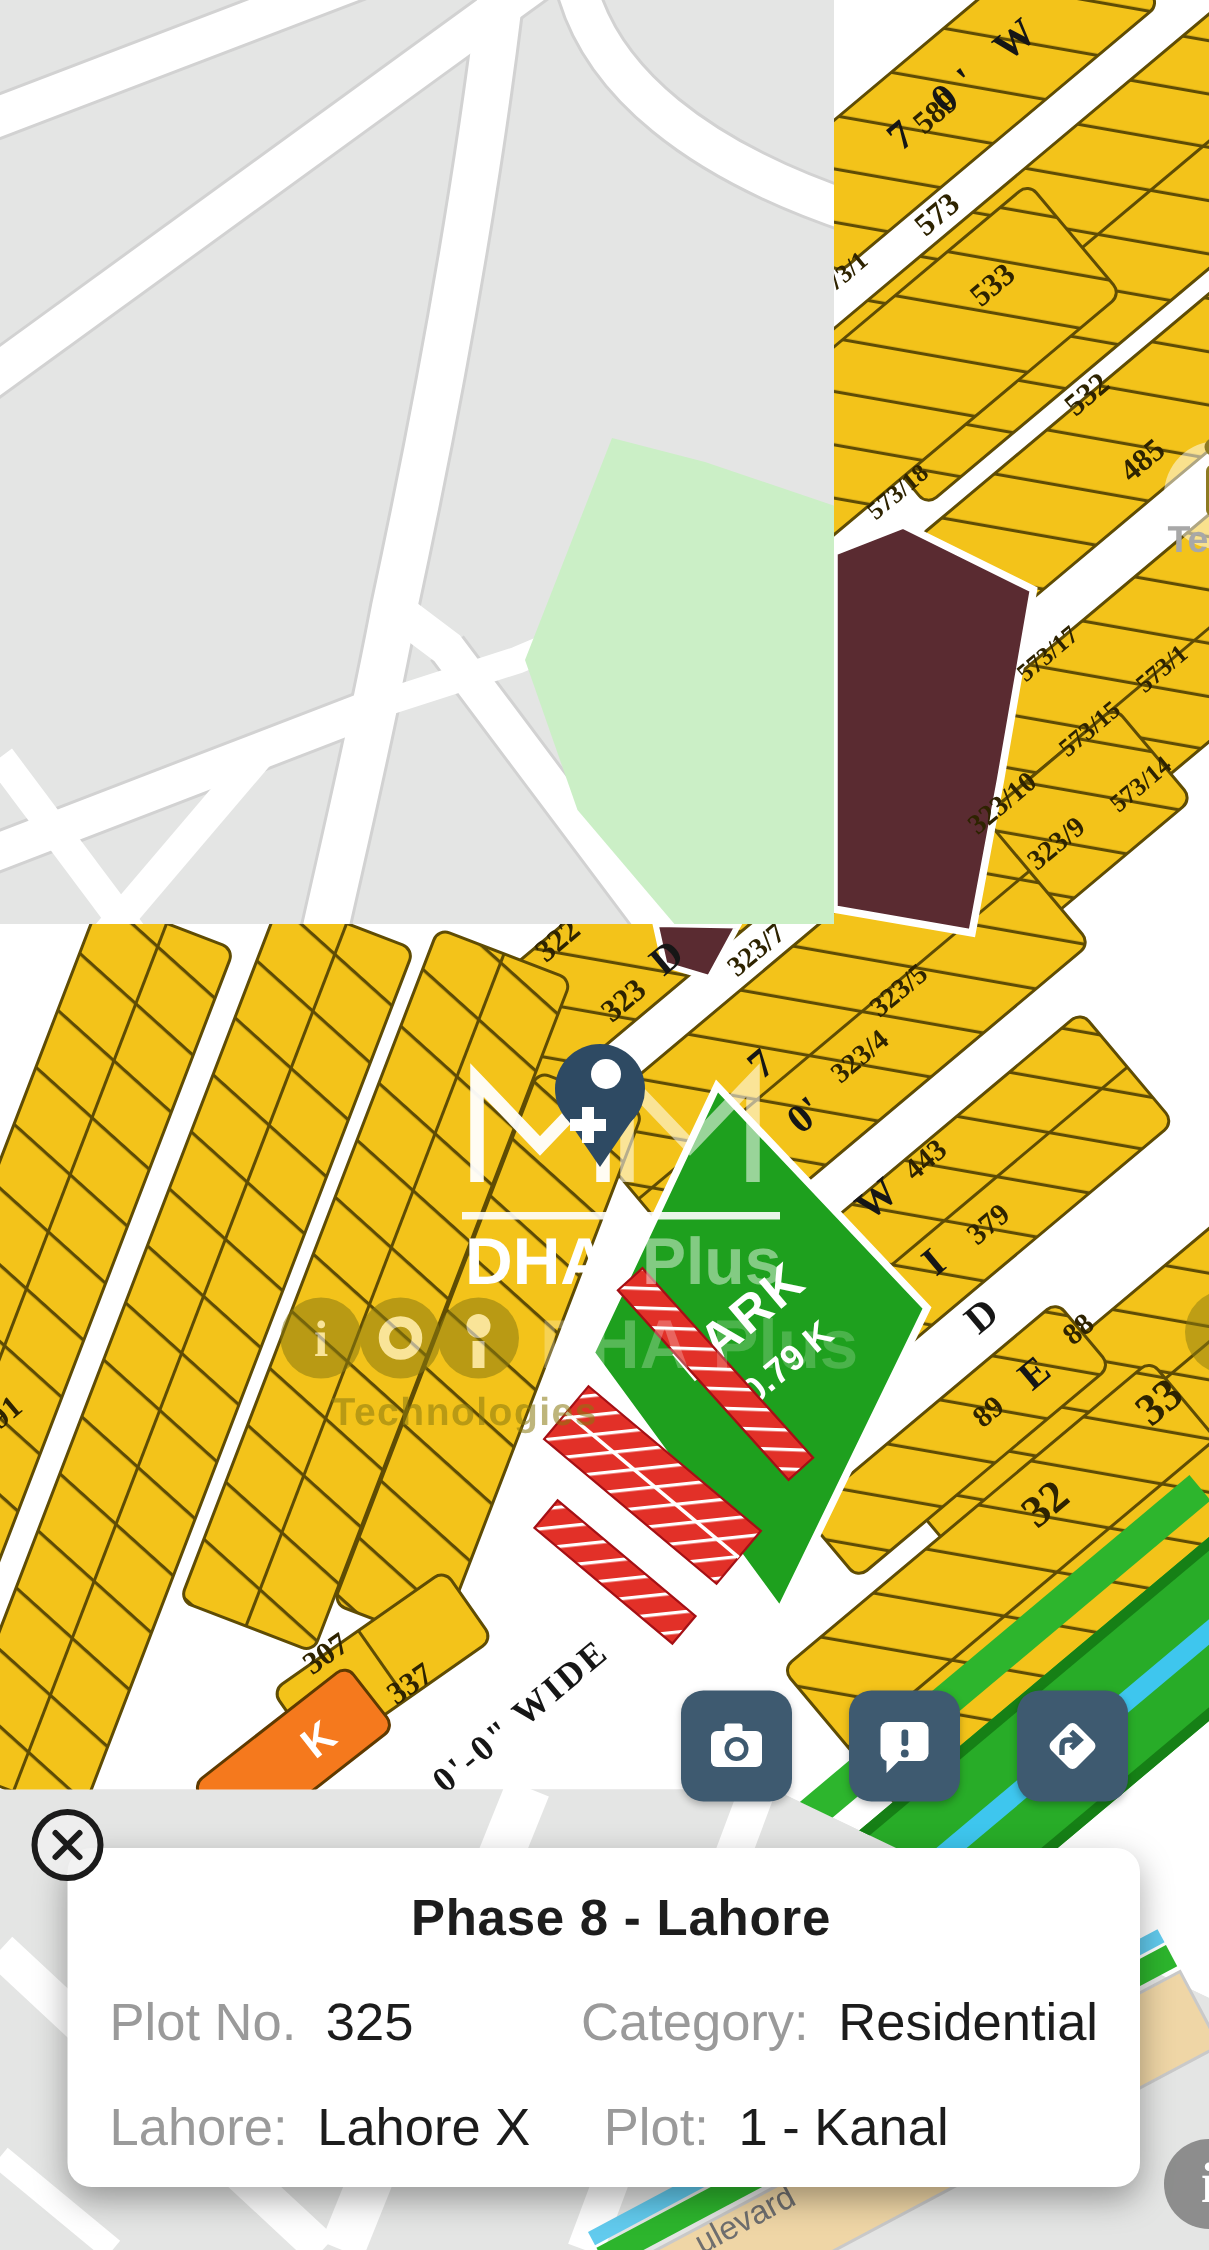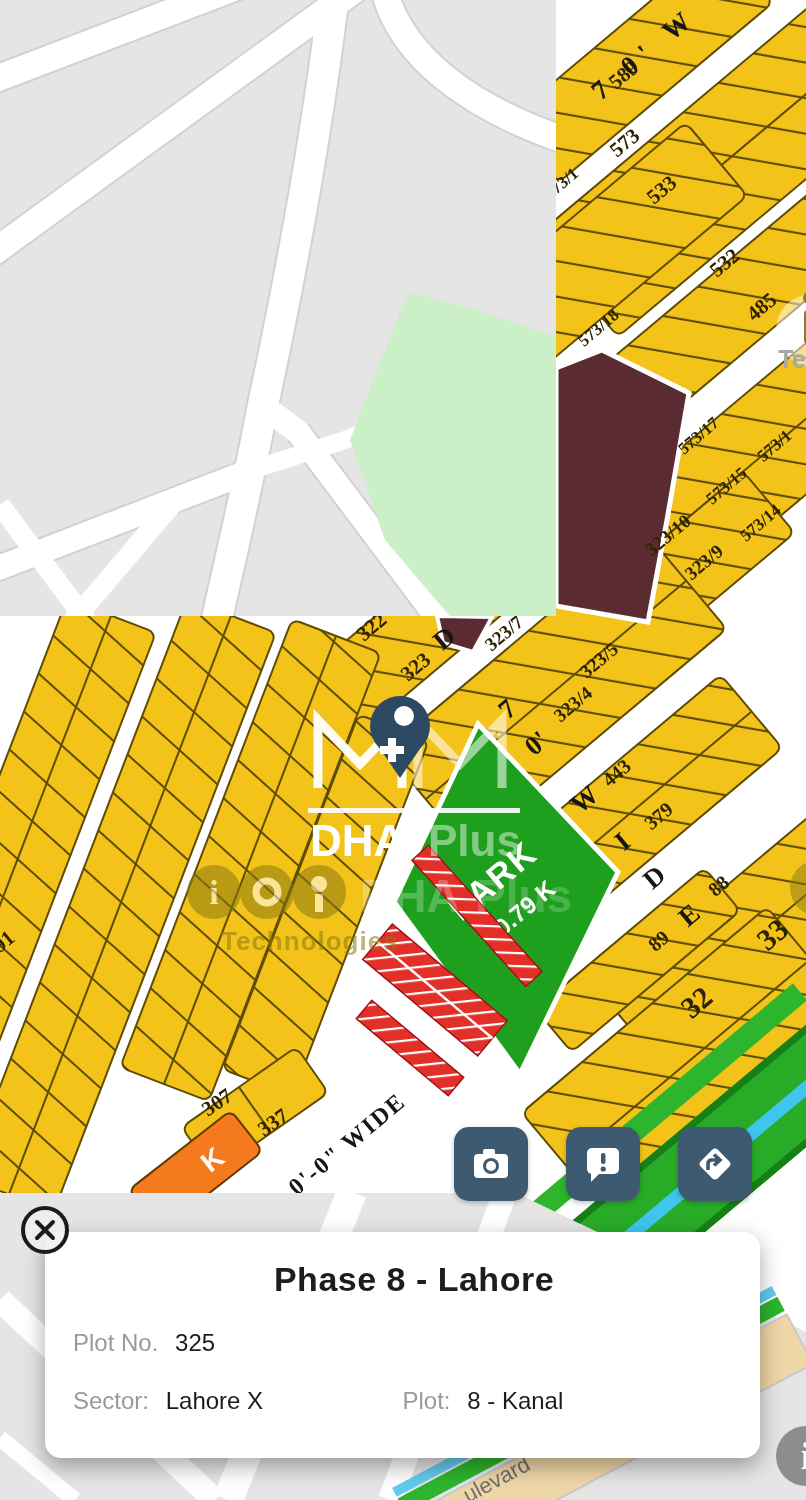--- a/index.html
+++ b/index.html
@@ -14,21 +14,21 @@
   #btn-report{left:566px;top:1127px;}
   #btn-directions{left:678px;top:1127px;}
   #close-btn{position:absolute;left:21px;top:1206px;width:48px;height:48px;border-radius:50%;
       border:4px solid #1b1b1b;background:rgba(240,240,240,.85);display:flex;align-items:center;
       justify-content:center;box-sizing:border-box;cursor:pointer;z-index:30;}
   #close-btn svg{display:block;}
   #info-card{position:absolute;left:45px;top:1232px;width:715px;height:226px;background:#fff;
       border-radius:16px;box-shadow:0 8px 22px rgba(0,0,0,.35);z-index:20;}
   #card-title{text-align:center;font-size:34px;color:#1d1d1d;font-weight:600;margin-top:28px;letter-spacing:.5px;padding-left:23px;}
   .card-row{display:flex;margin-top:30px;padding:0 28px;}
-  .card-cell{flex:1;font-size:24px;white-space:nowrap;}
+  .card-cell{flex:1;font-size:35px;white-space:nowrap;}
   .card-cell .lbl{color:#9a9a9a;}
   .card-cell .val{color:#1c1c1c;margin-left:10px;}
   #info-fab{position:absolute;left:776px;top:1426px;width:60px;height:60px;border-radius:50%;
       background:rgba(70,70,70,.55);color:#fff;font-size:38px;font-weight:bold;display:flex;
       align-items:center;justify-content:center;z-index:40;font-family:"Liberation Serif",serif;}
 </style>
 </head>
 <body>
 
 <div id="screen">
@@ -306,29 +306,33 @@
   </svg>
 </div>
 
 <div id="info-card">
   <div id="card-title">Phase 8 - Lahore</div>
   <div class="card-row">
     <div class="card-cell">
       <span class="lbl">Plot No.</span>
       <span class="val">325</span>
     </div>
+    <div class="card-cell">
+      <span class="lbl">Category:</span>
+      <span class="val">Residential</span>
+    </div>
   </div>
   <div class="card-row">
     <div class="card-cell">
-      <span class="lbl">Sector:</span>
+      <span class="lbl">Lahore:</span>
       <span class="val">Lahore X</span>
     </div>
     <div class="card-cell">
       <span class="lbl">Plot:</span>
-      <span class="val">8 - Kanal</span>
+      <span class="val">1 - Kanal</span>
     </div>
   </div>
 </div>
 
 <div id="close-btn">
   <svg width="24" height="24" viewBox="0 0 24 24">
     <path d="M4,4 L20,20 M20,4 L4,20" stroke="#1b1b1b" stroke-width="4" stroke-linecap="round"></path>
   </svg>
 </div>
 

